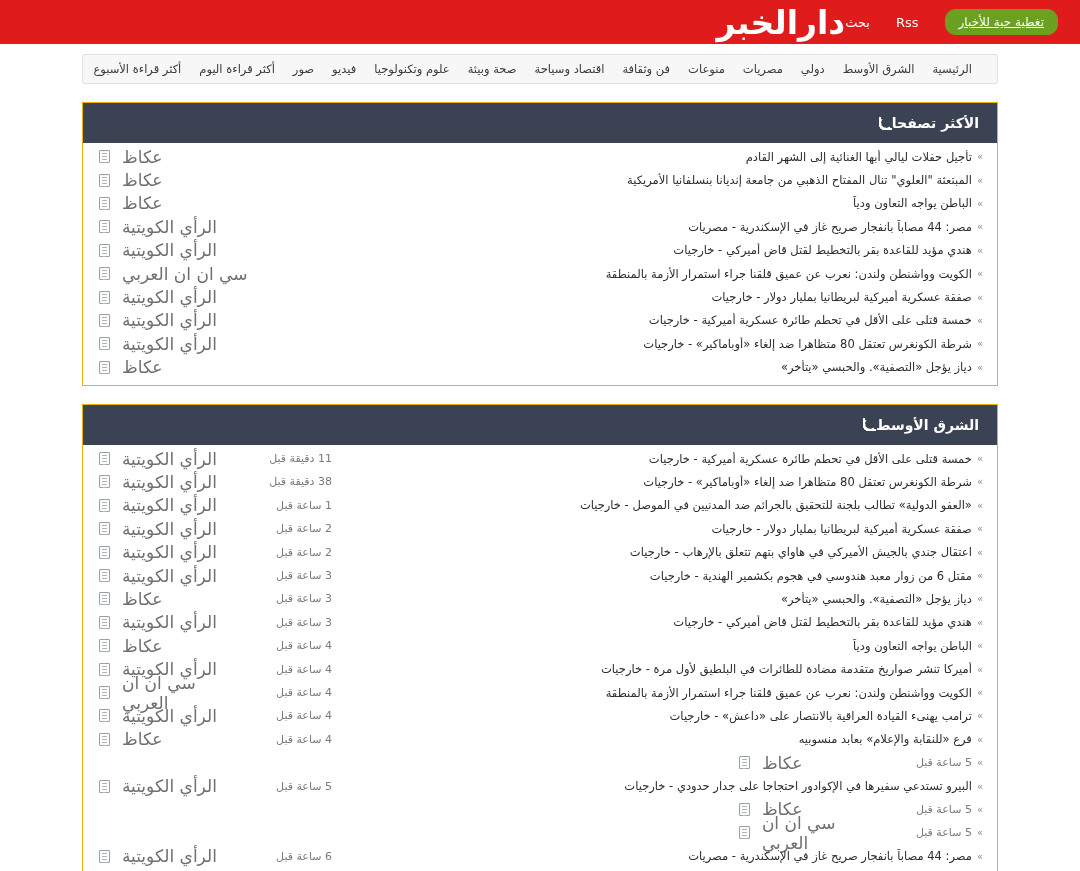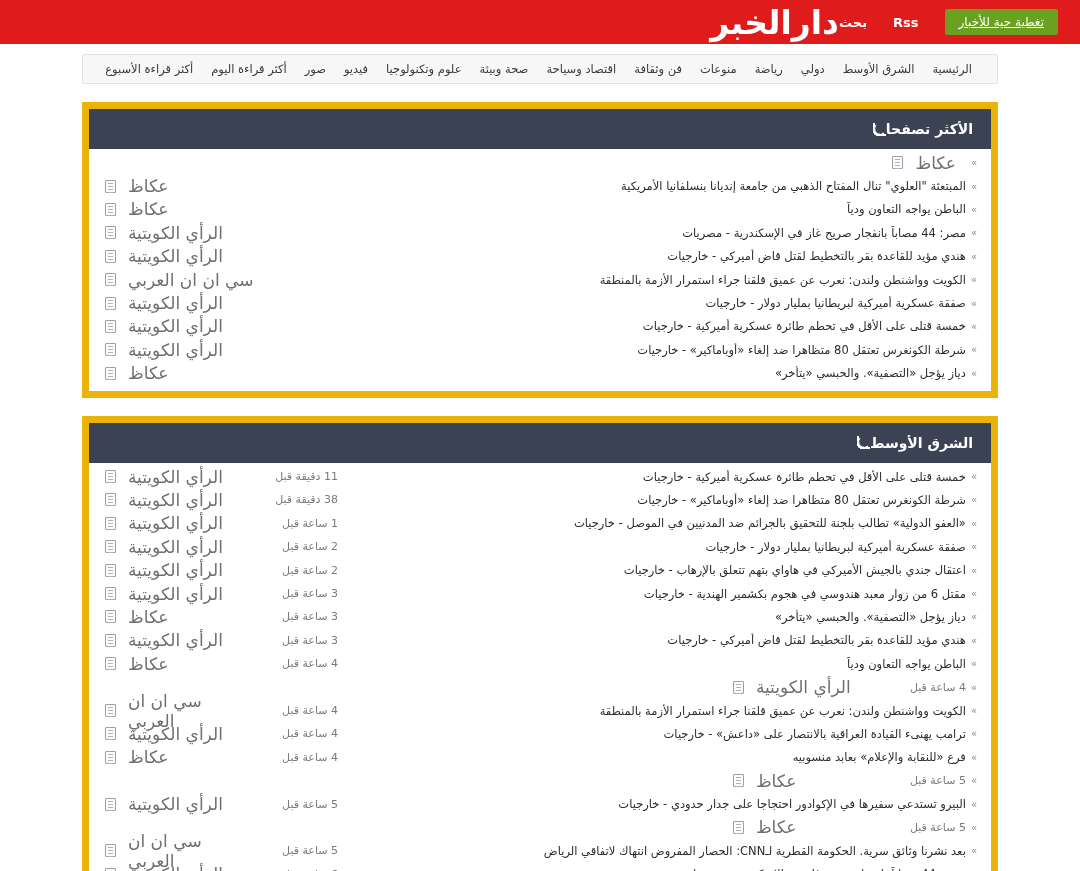--- a/index.html
+++ b/index.html
@@ -32,28 +32,27 @@
   .topnav {
     display: flex;
     align-items: center;
     gap: 26px;
     direction: rtl;
   }
   .topnav-item {
     font-size: 13px;
     color: #ffffff;
     text-decoration: none;
-    font-weight: bold;
   }
   .live-badge {
     background: #6aa121;
     color: #ffffff;
     font-size: 12px;
     padding: 6px 14px;
-    border-radius: 2px;
+    border-radius: 11px;
     white-space: nowrap;
   }
 
   
   .menubar {
     margin: 10px 82px 0 82px;
     background: #f7f7f7;
     border: 1px solid #e2e2e2;
     border-radius: 2px;
     height: 30px;
@@ -67,21 +66,21 @@
     font-size: 11.5px;
     color: #3a3a3a;
     text-decoration: none;
     padding: 0 9px;
     white-space: nowrap;
   }
 
   
   .panel {
     margin: 18px 82px 0 82px;
-    border: 7px solid #eab308;
+    border: 1px solid #eab308;
     background: #fff;
   }
   .panel-head {
     background: #3b4253;
     color: #fff;
     height: 40px;
     display: flex;
     align-items: center;
     justify-content: flex-start;
     padding: 0 16px;
@@ -208,21 +207,21 @@
     <a class="topnav-item" href="#">Rss</a>
     <a class="topnav-item" href="#">بحث</a>
   </div>
   <div class="brand">دارالخبر</div>
 </div>
 
 <div class="menubar" id="menubar">
     <a href="#">الرئيسية</a>
     <a href="#">الشرق الأوسط</a>
     <a href="#">دولي</a>
-    <a href="#">رياضة</a>
+    <a href="#">مصريات</a>
     <a href="#">منوعات</a>
     <a href="#">فن وثقافة</a>
     <a href="#">اقتصاد وسياحة</a>
     <a href="#">صحة وبيئة</a>
     <a href="#">علوم وتكنولوجيا</a>
     <a href="#">فيديو</a>
     <a href="#">صور</a>
     <a href="#">أكثر قراءة اليوم</a>
     <a href="#">أكثر قراءة الأسبوع</a>
   </div>
@@ -234,20 +233,21 @@
         <span class="rss-ico">
           <span class="rss-arcs">
             <i class="a1"></i>
             <i class="a2"></i>
           </span>
         </span>
       </div>
       <div class="panel-body">
         <div class="row">
           <span class="bullet">»</span>
+          <a class="headline" href="#">تأجيل حفلات ليالي أبها الغنائية إلى الشهر القادم</a>
           <span class="source">عكاظ</span>
           <span class="doc-ico"></span>
         </div>
         <div class="row">
           <span class="bullet">»</span>
           <a class="headline" href="#">المبتعثة "العلوي" تنال المفتاح الذهبي من جامعة إنديانا بنسلفانيا الأمريكية</a>
           <span class="source">عكاظ</span>
           <span class="doc-ico"></span>
         </div>
         <div class="row">
@@ -369,20 +369,21 @@
         </div>
         <div class="row">
           <span class="bullet">»</span>
           <a class="headline" href="#">الباطن يواجه التعاون ودياً</a>
           <span class="time">4 ساعة قبل</span>
           <span class="source src-w">عكاظ</span>
           <span class="doc-ico"></span>
         </div>
         <div class="row">
           <span class="bullet">»</span>
+          <a class="headline" href="#">أميركا تنشر صواريخ متقدمة مضادة للطائرات في البلطيق لأول مرة - خارجيات</a>
           <span class="time">4 ساعة قبل</span>
           <span class="source src-w">الرأي الكويتية</span>
           <span class="doc-ico"></span>
         </div>
         <div class="row">
           <span class="bullet">»</span>
           <a class="headline" href="#">الكويت وواشنطن ولندن: نعرب عن عميق قلقنا جراء استمرار الأزمة بالمنطقة</a>
           <span class="time">4 ساعة قبل</span>
           <span class="source src-w">سي ان ان العربي</span>
           <span class="doc-ico"></span>
@@ -415,21 +416,20 @@
           <span class="doc-ico"></span>
         </div>
         <div class="row">
           <span class="bullet">»</span>
           <span class="time">5 ساعة قبل</span>
           <span class="source src-w">عكاظ</span>
           <span class="doc-ico"></span>
         </div>
         <div class="row">
           <span class="bullet">»</span>
-          <a class="headline" href="#">بعد نشرنا وثائق سرية. الحكومة القطرية لـCNN: الحصار المفروض انتهاك لاتفاقي الرياض</a>
           <span class="time">5 ساعة قبل</span>
           <span class="source src-w">سي ان ان العربي</span>
           <span class="doc-ico"></span>
         </div>
         <div class="row">
           <span class="bullet">»</span>
           <a class="headline" href="#">مصر: 44 مصاباً بانفجار صريح غاز في الإسكندرية - مصريات</a>
           <span class="time">6 ساعة قبل</span>
           <span class="source src-w">الرأي الكويتية</span>
           <span class="doc-ico"></span>

